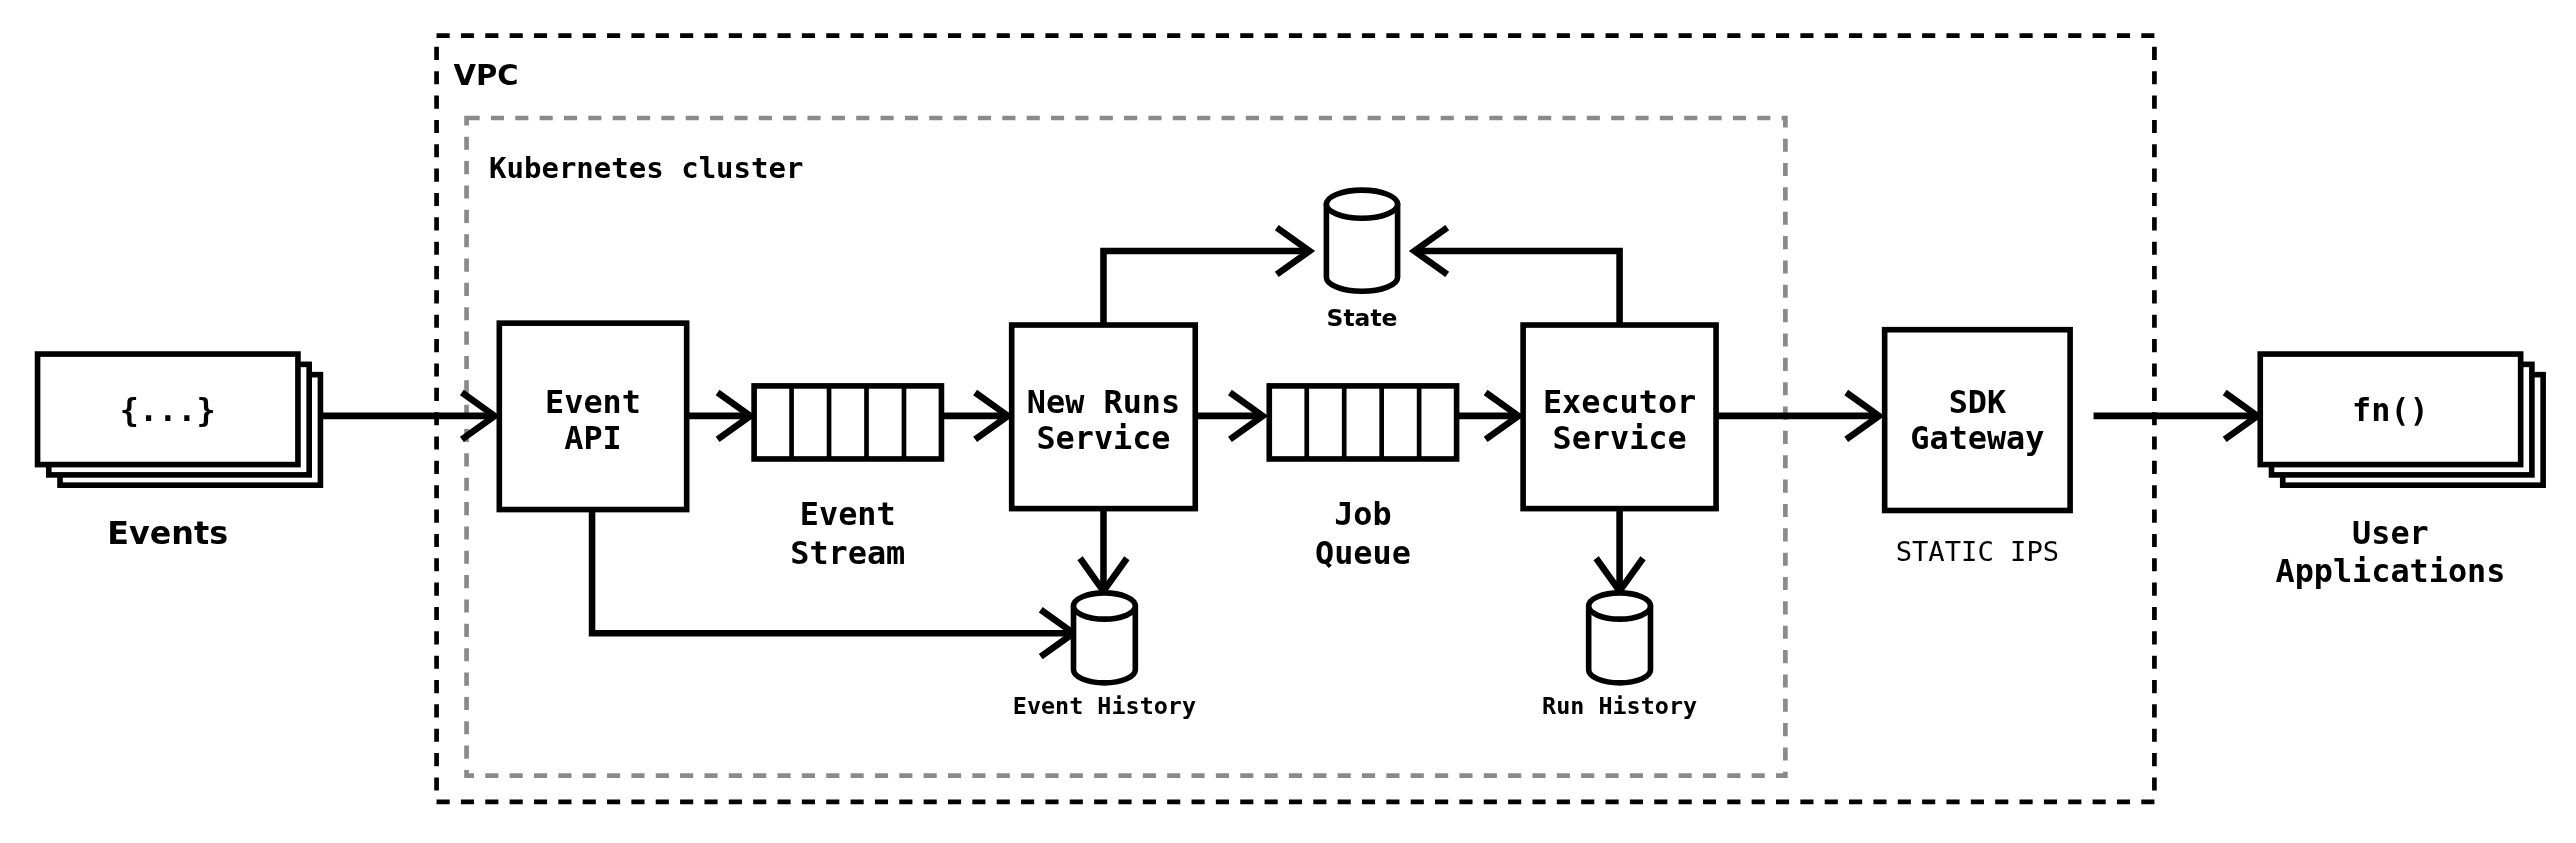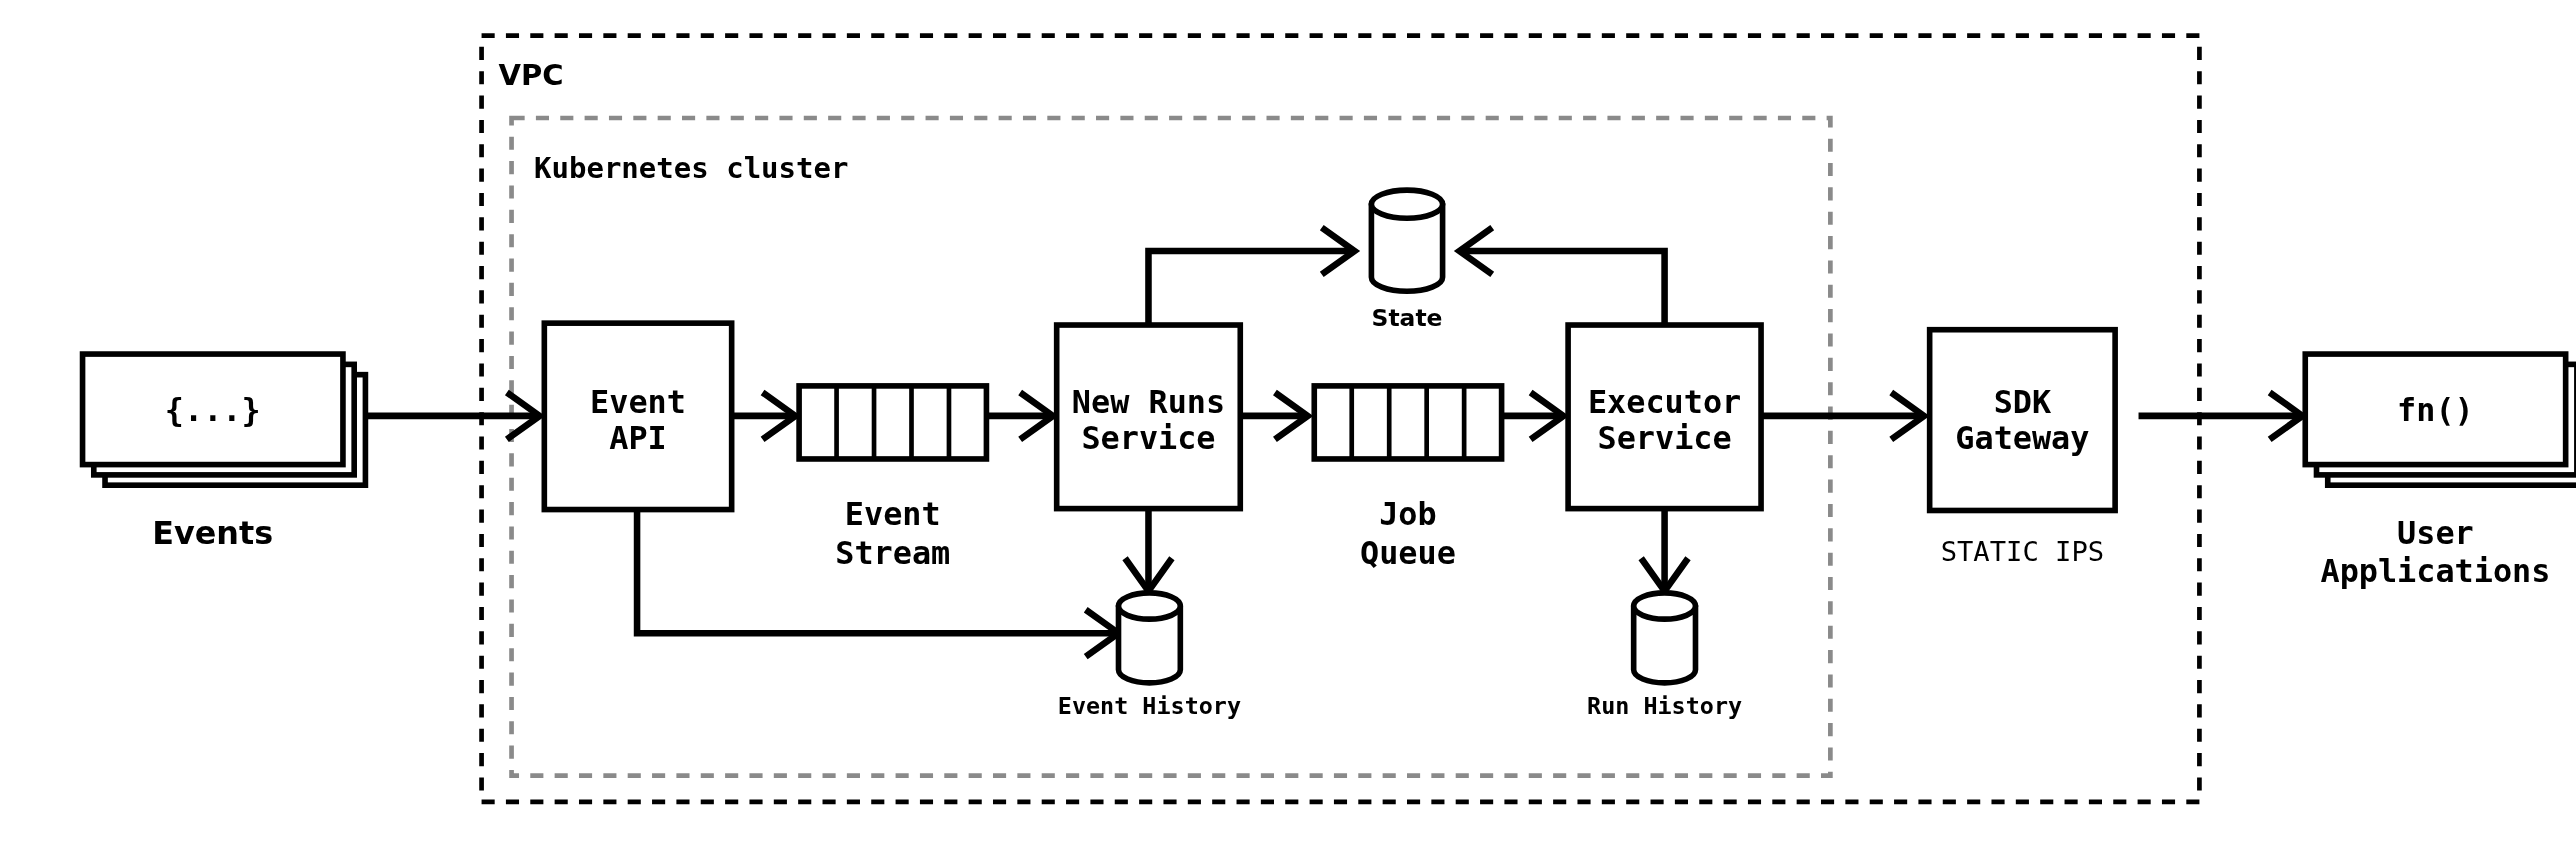--- a/index.html
+++ b/index.html
@@ -11,21 +11,20 @@
     width: 2576px;
     height: 843px;
     font-family: "DejaVu Sans Mono", monospace;
     overflow: hidden;
   }
   #diagram-root {
     position: relative;
     width: 2164px;
     height: 843px;
     background: #ffffff;
-    margin-left: 45px;
   }
   svg.arch {
     display: block;
     width: 2576px;
     height: 843px;
   }
   .boxline {
     fill: #ffffff;
     stroke: #000000;
     stroke-width: 6;

